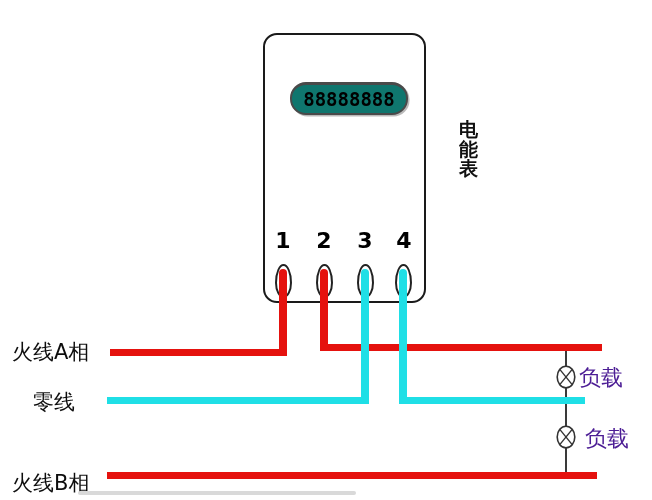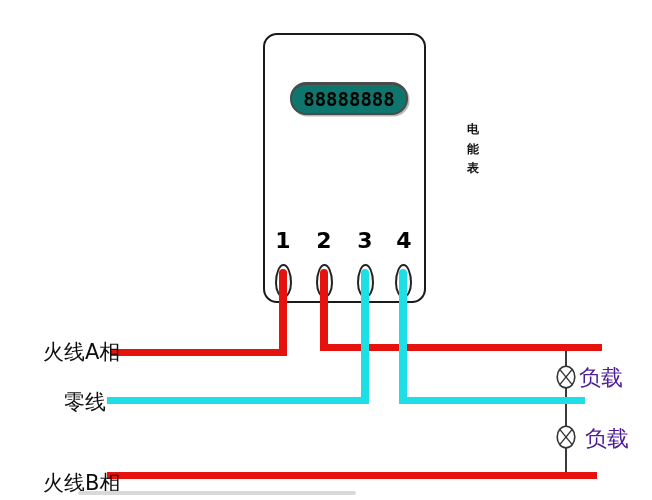--- a/index.html
+++ b/index.html
@@ -20,21 +20,21 @@
     border:2px solid #4a4a4a; border-top-width:3px; border-radius:16px;
     background:#0f766e; box-shadow:1.5px 1.5px 0 rgba(130,130,130,.55);
     display:flex; align-items:center; justify-content:center;
   }
   .meter-display span {
     font-family:"DejaVu Sans Mono", monospace; font-weight:bold;
     font-size:19px; letter-spacing:0px; color:#000;
   }
   .meter-name {
     left:459px; top:120px; width:20px;
-    font-size:12px; line-height:19.5px; text-align:right; font-weight:bold;
+    font-size:19px; line-height:19.5px; text-align:left; font-weight:bold;
   }
   .tnum {
     top:228px; width:20px; text-align:center;
     font-size:22px; font-weight:bold; color:#000;
   }
   .terminal-oval {
     top:264px; width:17px; height:34px; background:#fff;
     border:2px solid #222;
     border-radius:50% 50% 50% 50% / 55% 55% 45% 45%;
   }
@@ -42,21 +42,21 @@
   
   .wire { position:absolute; }
   .wire.v { width:8px; border-radius:4px 4px 0 0; }
   .wire.h { height:7px; }
   .thin-line { left:565px; top:346px; width:2px; height:130px; background:#3a3a3a; }
 
   
   .lamp { width:20px; height:24px; }
 
   
-  .lbl { font-size:21px; color:#0d0d0d; white-space:nowrap;margin-left:31px; }
+  .lbl { font-size:21px; color:#0d0d0d; white-space:nowrap; }
   .load-lbl { font-size:22px; color:#4c1d95; white-space:nowrap; }
 
   .smudge {
     left:78px; top:491px; width:278px; height:4px;
     background:#d9d9d9; border-radius:2px; filter:blur(.7px);
   }
 </style>
 </head>
 <body>
 

